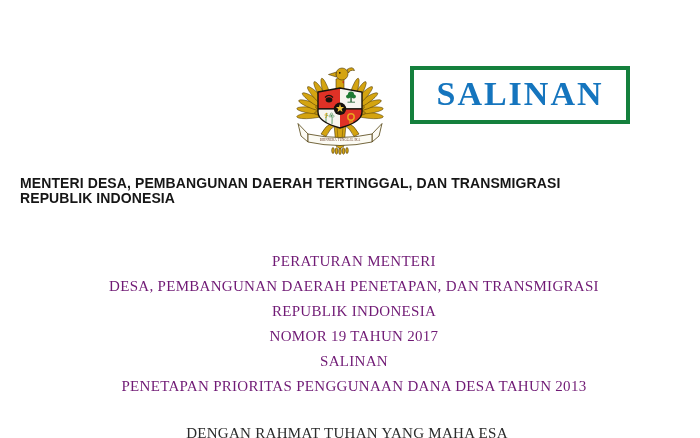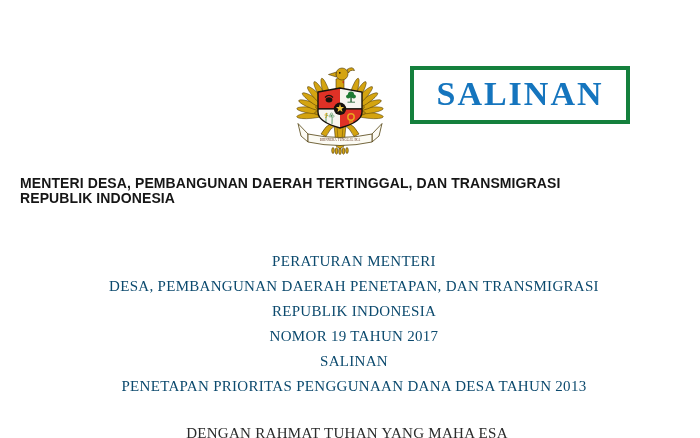--- a/index.html
+++ b/index.html
@@ -18,21 +18,21 @@
     color:#1575BE;letter-spacing:2px;line-height:1;padding-bottom:3px;
   }
   .ministry-header{
     position:absolute;top:176px;left:20px;right:0;text-align:left;
     font-family:"Liberation Sans",sans-serif;font-weight:700;
     font-size:14px;line-height:15px;color:#161616;letter-spacing:0.1px;
   }
   .title-block{
     position:absolute;top:249px;left:0;right:20px;text-align:center;
     font-family:"Liberation Serif",serif;font-size:15px;line-height:25px;
-    color:#0c4a6e;letter-spacing:0.3px;padding-left:28px;
+    color:#701a75;letter-spacing:0.3px;padding-left:28px;
   }
   .preamble{
     position:absolute;top:421px;left:0;right:6px;text-align:center;
     font-family:"Liberation Serif",serif;font-size:15px;line-height:25px;
     color:#2b2b2b;letter-spacing:0.3px;
   }
 </style>
 </head>
 <body>
 

